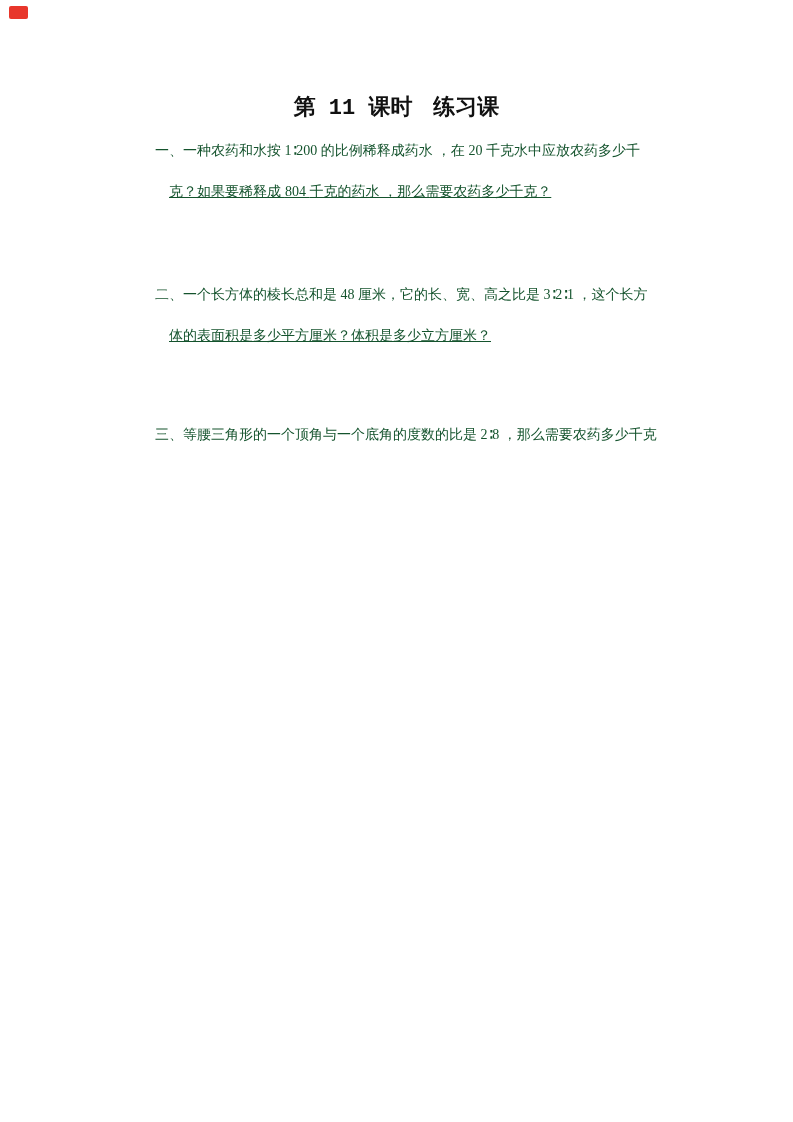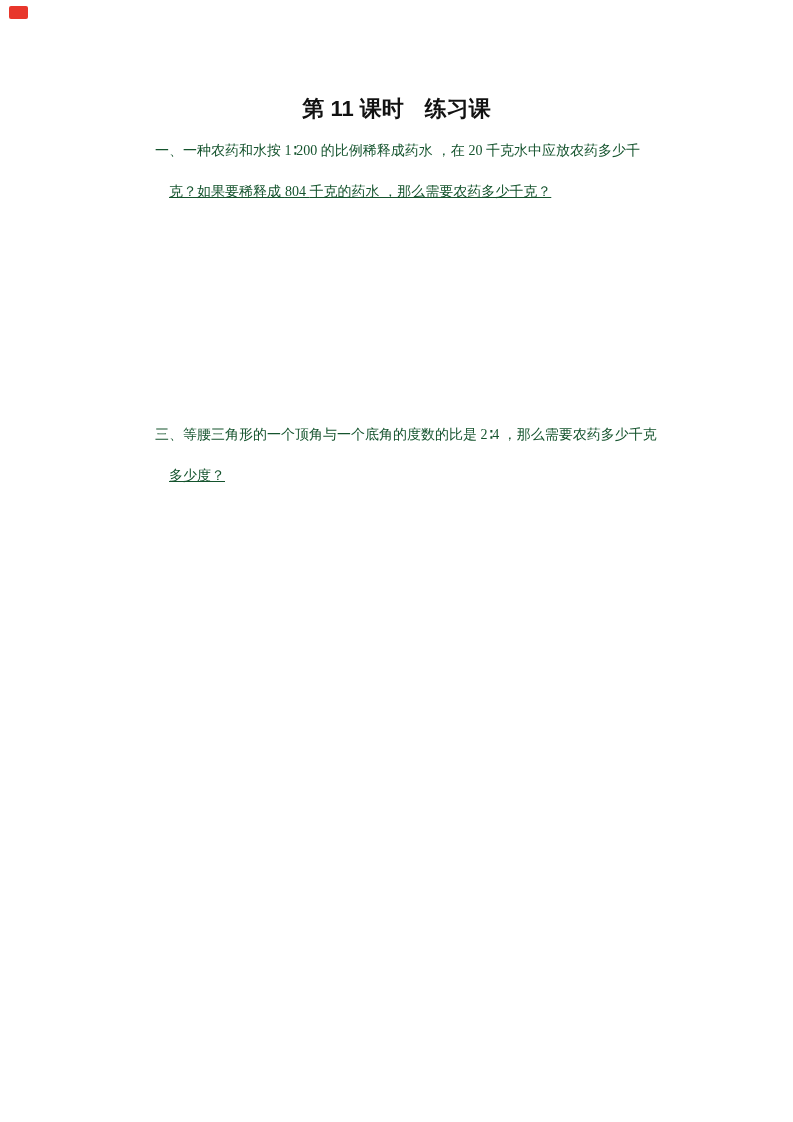--- a/index.html
+++ b/index.html
@@ -22,21 +22,21 @@
     width: 19px;
     height: 13px;
     border-radius: 2px;
   }
   .title {
     position: absolute;
     top: 94px;
     left: 0;
     width: 100%;
     text-align: center;
-    font-family: Liberation Sans, sans-serif;
+    font-family: Liberation Mono, monospace;
     font-weight: 700;
     font-size: 22px;
     line-height: 30px;
     color: #111111;
     white-space: pre;
   }
   .title .part2 {
     margin-left: 0.95em;
   }
   .problem {
@@ -73,20 +73,21 @@
   <div class="corner-mark" style="background: rgb(232, 54, 43);"></div>
 
   <div class="title"><span class="part1">第 11 课时</span><span class="part2">练习课</span></div>
 
   <div>
       <div class="problem problem-idx-0">
         <div class="line"><span class="seg-serif">一、一种农药和水按 1∶200 </span><span class="seg-gothic">的比例稀释成药水 ，在 </span><span class="seg-serif">20 </span><span class="seg-gothic">千克水中应放农药多少千</span></div>
         <div class="line indent"><span class="seg-gothic">克？如果要稀释成 </span><span class="seg-serif">804 </span><span class="seg-gothic">千克的药水 ，那么需要农药多少千克？</span></div>
       </div>
       <div class="problem problem-idx-1">
+        <div class="line"><span class="seg-serif">二、一个长方体的棱长总和是 48 厘米，它的长、宽、高之比是 3∶2∶1 </span><span class="seg-gothic">，这个长方</span></div>
+        <div class="line indent"><span class="seg-gothic">体的表面积是多少平方厘米？体积是多少立方厘米？</span></div>
       </div>
       <div class="problem problem-idx-2">
-        <div class="line"><span class="seg-serif">三、等腰三角形的一个顶角与一个底角的度数的比是 2∶4 </span><span class="seg-gothic">，那么需要农药多少千克</span></div>
-        <div class="line indent"><span class="seg-gothic">多少度？</span></div>
+        <div class="line"><span class="seg-serif">三、等腰三角形的一个顶角与一个底角的度数的比是 2∶8 </span><span class="seg-gothic">，那么需要农药多少千克</span></div>
       </div>
     </div>
 
 </div>
 
 </body></html>

